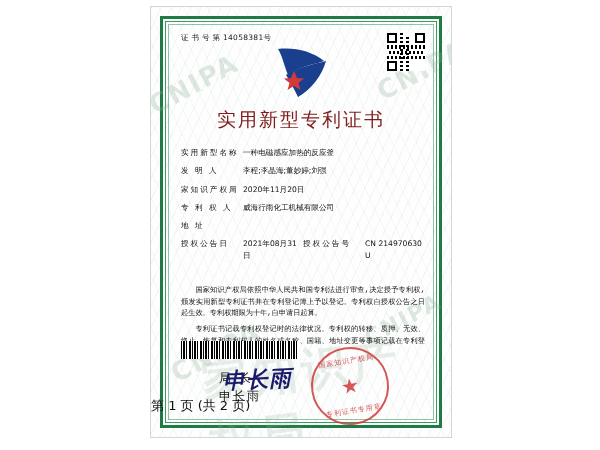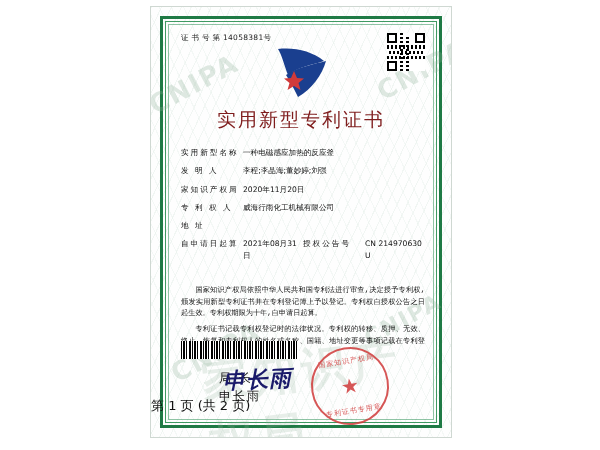--- a/index.html
+++ b/index.html
@@ -199,21 +199,21 @@
         <div class="val">2020年11月20日</div>
       </div>
       <div class="row">
         <div class="lbl">专 利 权 人</div>
         <div class="val">威海行雨化工机械有限公司</div>
       </div>
       <div class="row">
         <div class="lbl">地 址</div>
       </div>
       <div class="row">
-        <div class="lbl">自申请日起算</div>
+        <div class="lbl">授权公告日</div>
         <div class="val">2021年08月31日</div>
         <div class="lbl">授权公告号</div>
         <div class="val val2">CN 214970630 U</div>
       </div>
     </div>
 
     <div class="body-text">
       <p>国家知识产权局依照中华人民共和国专利法进行审查,决定授予专利权,颁发实用新型专利证书并在专利登记簿上予以登记。专利权自授权公告之日起生效。专利权期限为十年,自申请日起算。</p>
       <p>专利证书记载专利权登记时的法律状况。专利权的转移、质押、无效、终止、恢复和专利权人的姓名或名称、国籍、地址变更等事项记载在专利登记簿上。</p>
     </div>

